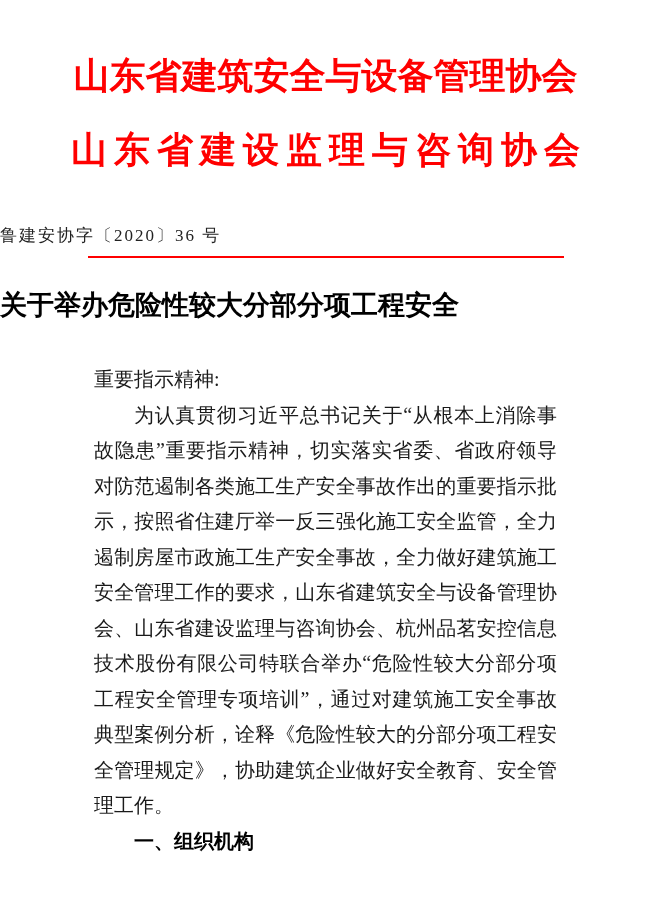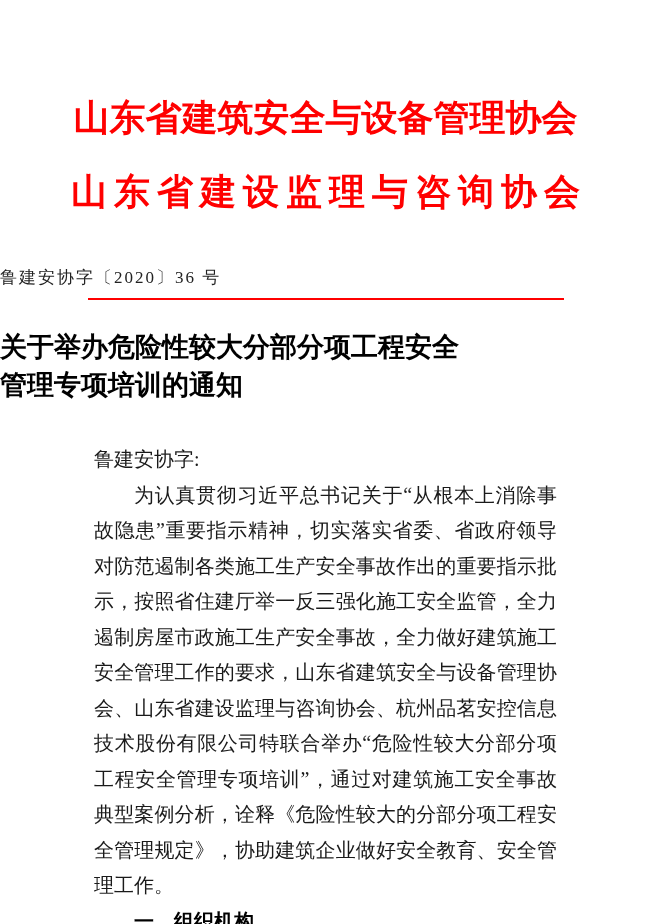--- a/index.html
+++ b/index.html
@@ -11,21 +11,21 @@
     position: relative;
     width: 651px;
     height: 924px;
     margin: 0 auto;
     background: #ffffff;
     overflow: hidden;
     color: var(--ink);
   }
 
   
-  .org-header { padding-top: 96px; text-align: center; }
+  .org-header { padding-top: 54px; text-align: center; }
   .org-line {
     font-family: "Liberation Sans", "DejaVu Sans", sans-serif;
     font-weight: 700;
     color: var(--accent);
     font-size: 36px;
     line-height: 44px;
     white-space: nowrap;
   }
   .org-line.spaced {
     margin-top: 30px;
@@ -88,22 +88,21 @@
     <div class="org-line">山东省建筑安全与设备管理协会</div>
     <div class="org-line spaced">山东省建设监理与咨询协会</div>
   </div>
 
   <div class="doc-number">鲁建安协字〔2020〕36 号</div>
 
   <div class="red-rule"></div>
 
   <h1 class="doc-title">
     <span class="title-line">关于举办危险性较大分部分项工程安全</span>
-    <span class="title-line">管理专项培训的通知</span>
   </h1>
 
   <div class="doc-body">
-    <p class="salutation">鲁建安协字:</p>
+    <p class="salutation">重要指示精神:</p>
     <p class="para">为认真贯彻习近平总书记关于“从根本上消除事故隐患”重要指示精神，切实落实省委、省政府领导对防范遏制各类施工生产安全事故作出的重要指示批示，按照省住建厅举一反三强化施工安全监管，全力遏制房屋市政施工生产安全事故，全力做好建筑施工安全管理工作的要求，山东省建筑安全与设备管理协会、山东省建设监理与咨询协会、杭州品茗安控信息技术股份有限公司特联合举办“危险性较大分部分项工程安全管理专项培训”，通过对建筑施工安全事故典型案例分析，诠释《危险性较大的分部分项工程安全管理规定》，协助建筑企业做好安全教育、安全管理工作。</p>
     <p class="section-heading">一、组织机构</p>
   </div>
 
 </div>
 
 </body></html>

